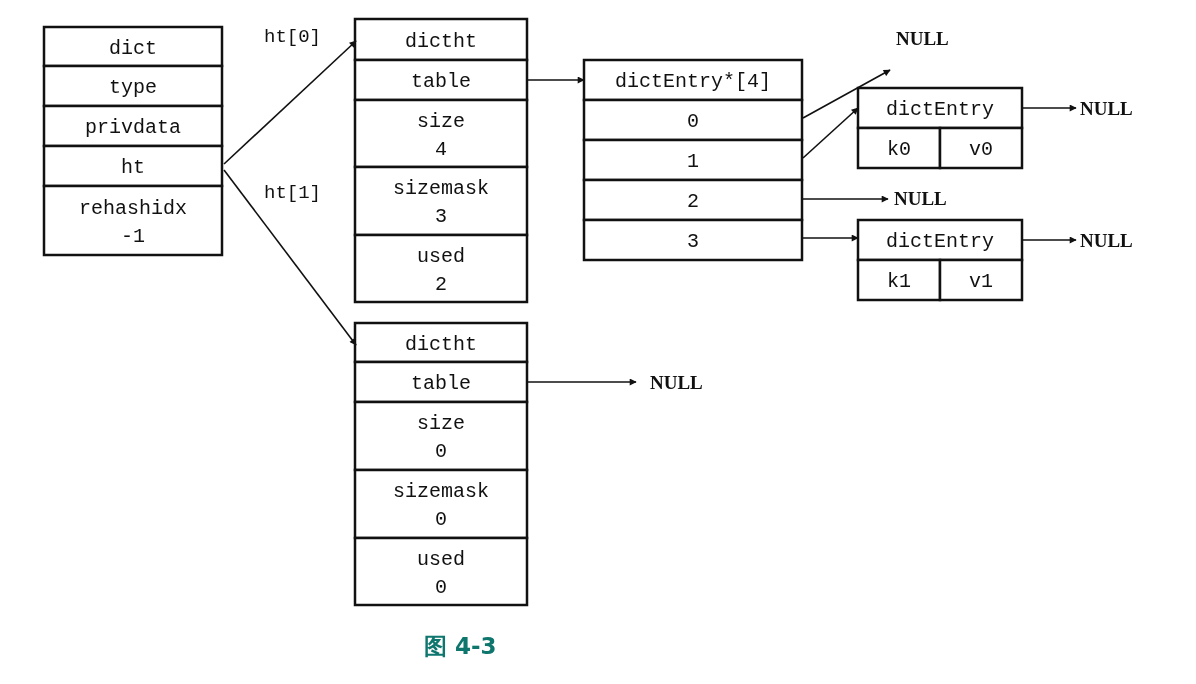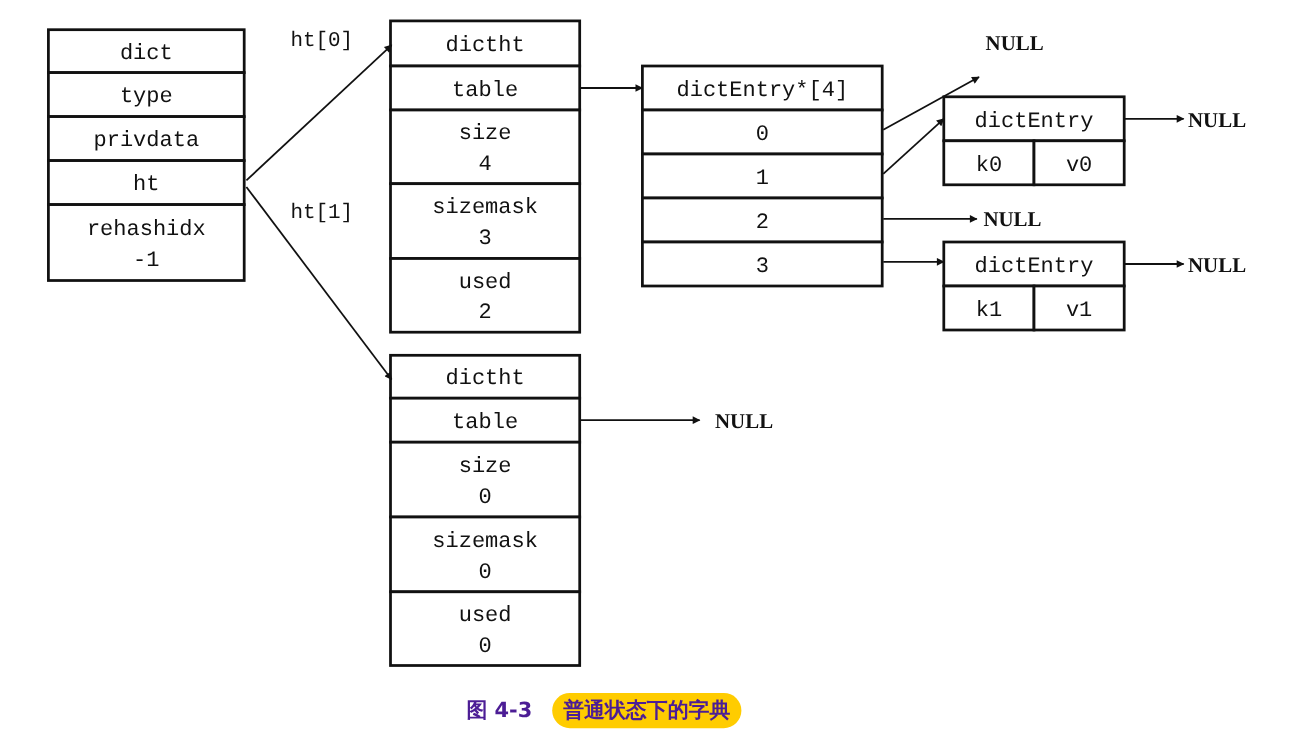--- a/index.html
+++ b/index.html
@@ -3,21 +3,21 @@
 <meta charset="utf-8">
 <style>
   html, body { margin: 0; padding: 0; background: #ffffff; }
   body { width: 1196px; height: 684px; position: relative; overflow: hidden; }
   #diagram { position: absolute; left: 0; top: 0; }
   .cell-text { font-family: "Liberation Mono", "DejaVu Sans Mono", monospace; font-size: 20px; fill: #111; text-anchor: middle; }
   .null-text { font-family: "Liberation Serif", "DejaVu Serif", serif; font-weight: bold; font-size: 19px; fill: #111; }
   .label-text { font-family: "Liberation Mono", "DejaVu Sans Mono", monospace; font-size: 19px; fill: #111; }
   .box { fill: #fff; stroke: #111; stroke-width: 2.5; }
   .arrow { stroke: #111; stroke-width: 1.6; fill: none; }
-  #caption { position: absolute; left: 424px; top: 628px; height: 36px; display: flex; align-items: center; font-family: "DejaVu Sans", "Liberation Sans", sans-serif; font-weight: bold; font-size: 19px; color: #4c1d95; }
+  #caption { position: absolute; left: 424px; top: 628px; height: 36px; display: flex; align-items: center; font-family: "DejaVu Sans", "Liberation Sans", sans-serif; font-weight: bold; font-size: 23px; color: #0f766e; }
   #caption .num { margin-right: 18px; }
   #caption .title { background: #ffcc00; border-radius: 18px; padding: 3px 10px; }
 </style>
 </head>
 <body>
 
 <svg id="diagram" width="1196" height="684" viewBox="0 0 1196 684">
   <defs>
     <marker id="ah" viewBox="0 0 10 10" refX="9" refY="5" markerWidth="9" markerHeight="7" orient="auto" markerUnits="userSpaceOnUse">
       <path d="M0,0 L10,5 L0,10 z" fill="#111"></path>
@@ -114,14 +114,13 @@
       <text x="264" y="42" class="label-text">ht[0]</text>
       <text x="264" y="198" class="label-text">ht[1]</text>
       <text x="650" y="389" class="null-text">NULL</text>
       <text x="896" y="45" class="null-text">NULL</text>
       <text x="894" y="205" class="null-text">NULL</text>
     </g>
 </svg>
 
 <div id="caption">
   <span class="num">图 4-3</span>
-  <span class="title">普通状态下的字典</span>
 </div>
 
 </body></html>

